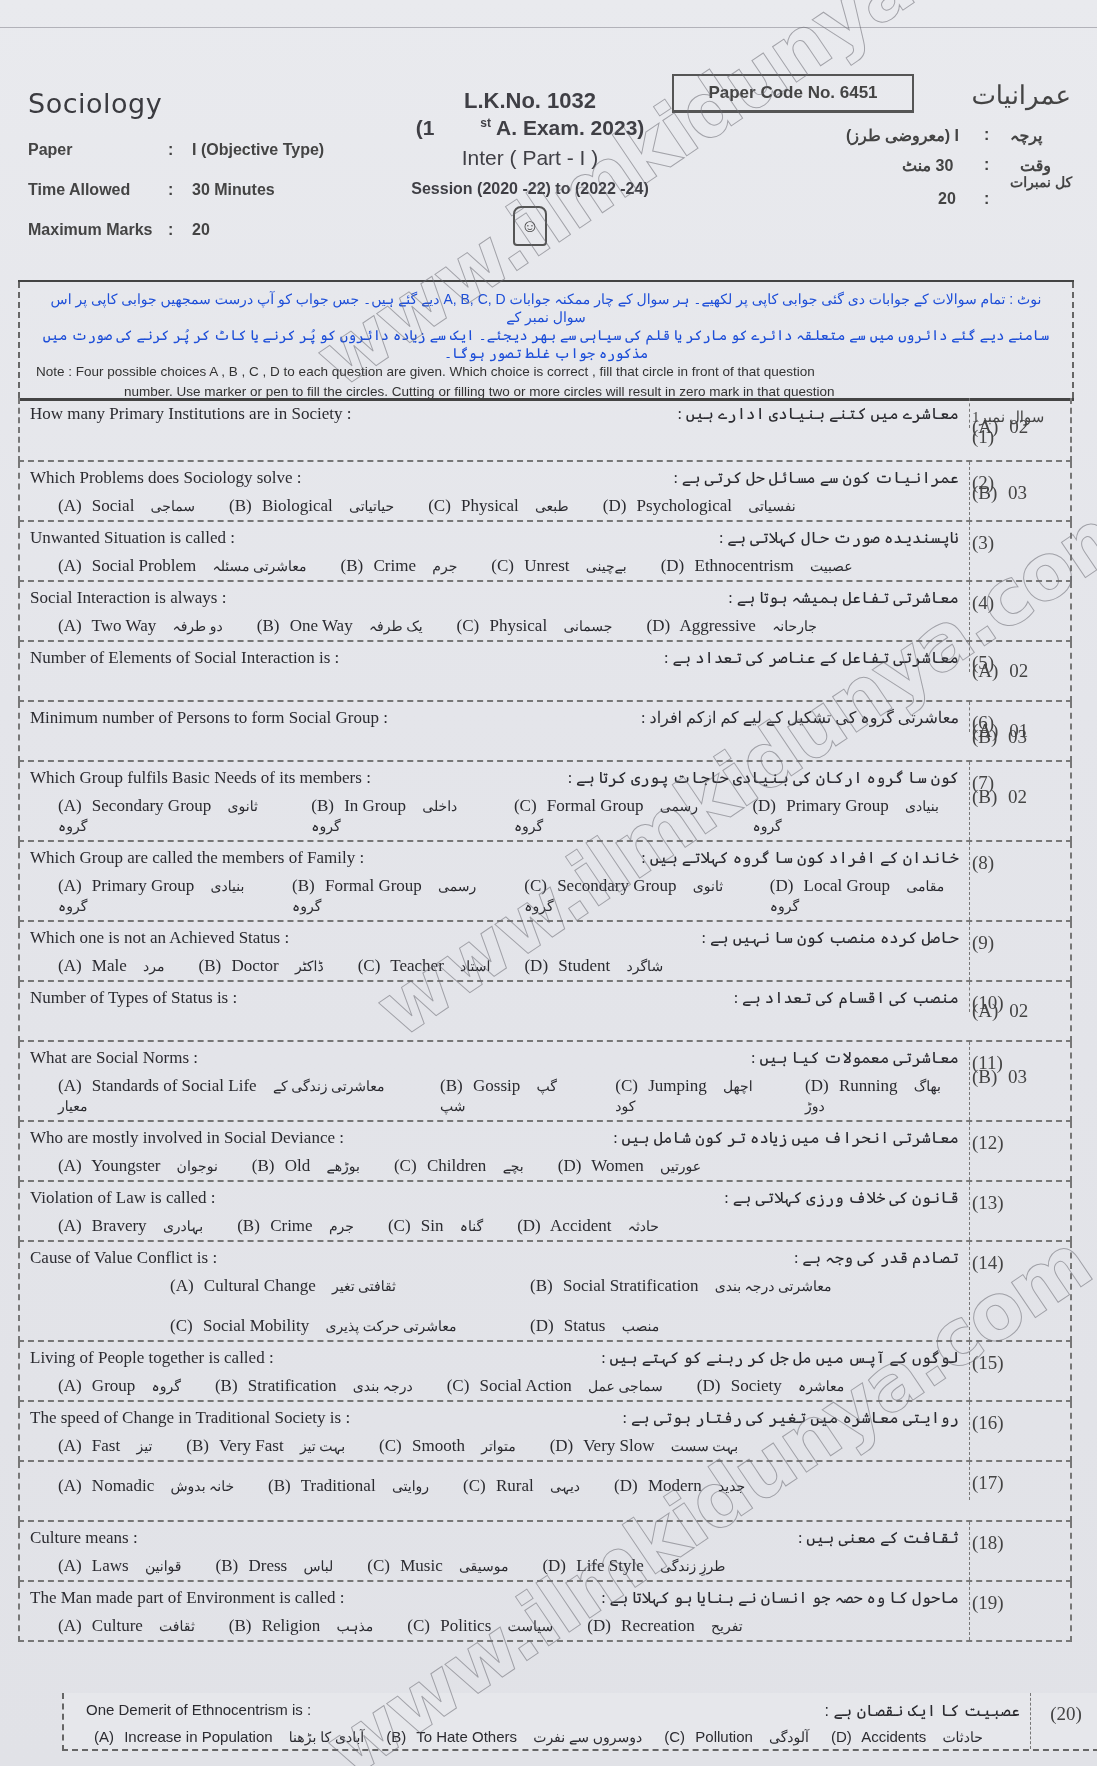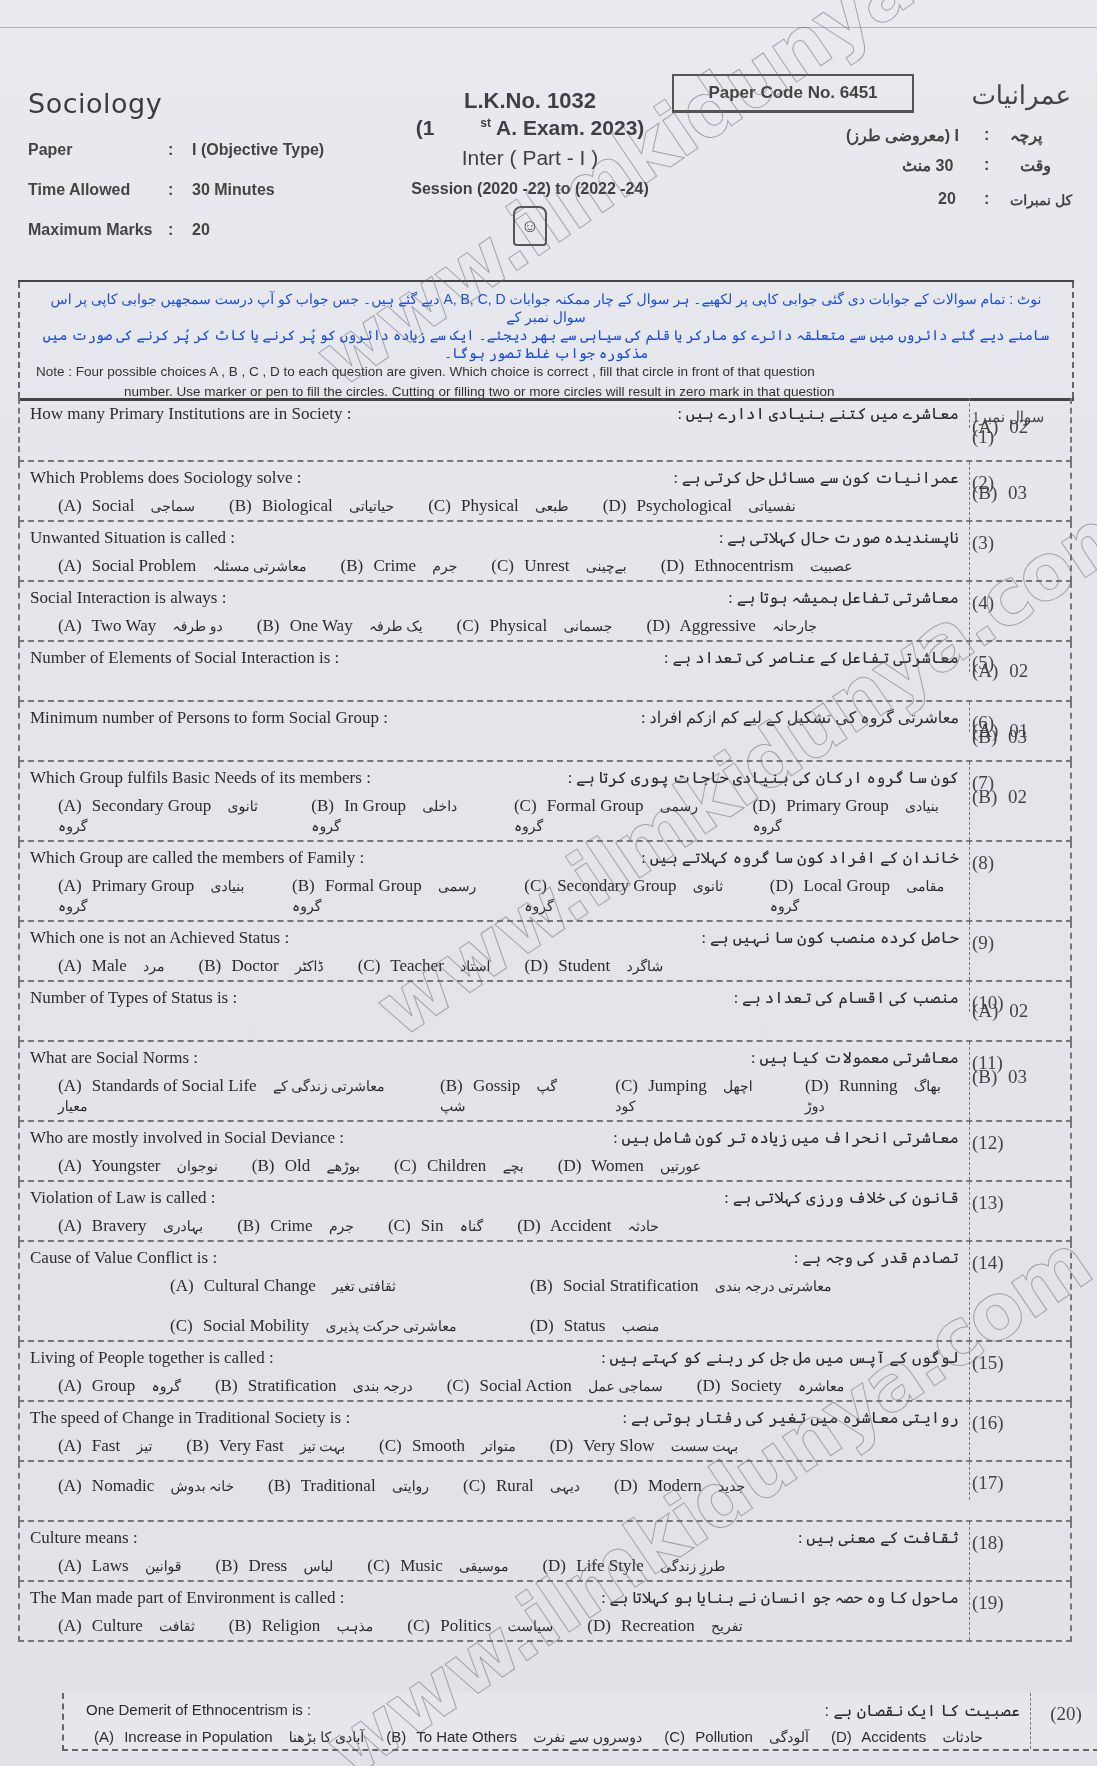--- a/index.html
+++ b/index.html
@@ -86,21 +86,21 @@
 
 <div class="hdr-right">
   <div class="ur-title">عمرانیات</div>
 </div>
 <div class="ur-val" style="left:1010px;top:126px;">پرچہ</div>
 <div class="ur-val" style="left:984px;top:126px;">:</div>
 <div class="ur-val" style="left:846px;top:126px;direction:rtl;">I (معروضی طرز)</div>
 <div class="ur-val" style="left:1020px;top:156px;">وقت</div>
 <div class="ur-val" style="left:984px;top:156px;">:</div>
 <div class="ur-val" style="left:902px;top:156px;direction:rtl;">30 منٹ</div>
-<div class="ur-val" style="left:1010px;top:192px;font-size:14px;">کل نمبرات</div>
+<div class="ur-val" style="left:1010px;top:174px;font-size:14px;">کل نمبرات</div>
 <div class="ur-val" style="left:984px;top:190px;">:</div>
 <div class="ur-val" style="left:938px;top:190px;">20</div>
 
 <div class="rule" style="top:280px;"></div>
 <div class="note-box">
   <div class="note-ur">
     <span>نوٹ :</span>
     <span>تمام سوالات کے جوابات دی گئی جوابی کاپی پر لکھیے۔ ہر سوال کے چار ممکنہ جوابات A, B, C, D دیے گئے ہیں۔ جس جواب کو آپ درست سمجھیں جوابی کاپی پر اس سوال نمبر کے</span><br>
     <span>سامنے دیے گئے دائروں میں سے متعلقہ دائرے کو مارکر یا قلم کی سیاہی سے بھر دیجئے۔ ایک سے زیادہ دائروں کو پُر کرنے یا کاٹ کر پُر کرنے کی صورت میں مذکورہ جواب غلط تصور ہوگا۔</span>
   </div>

